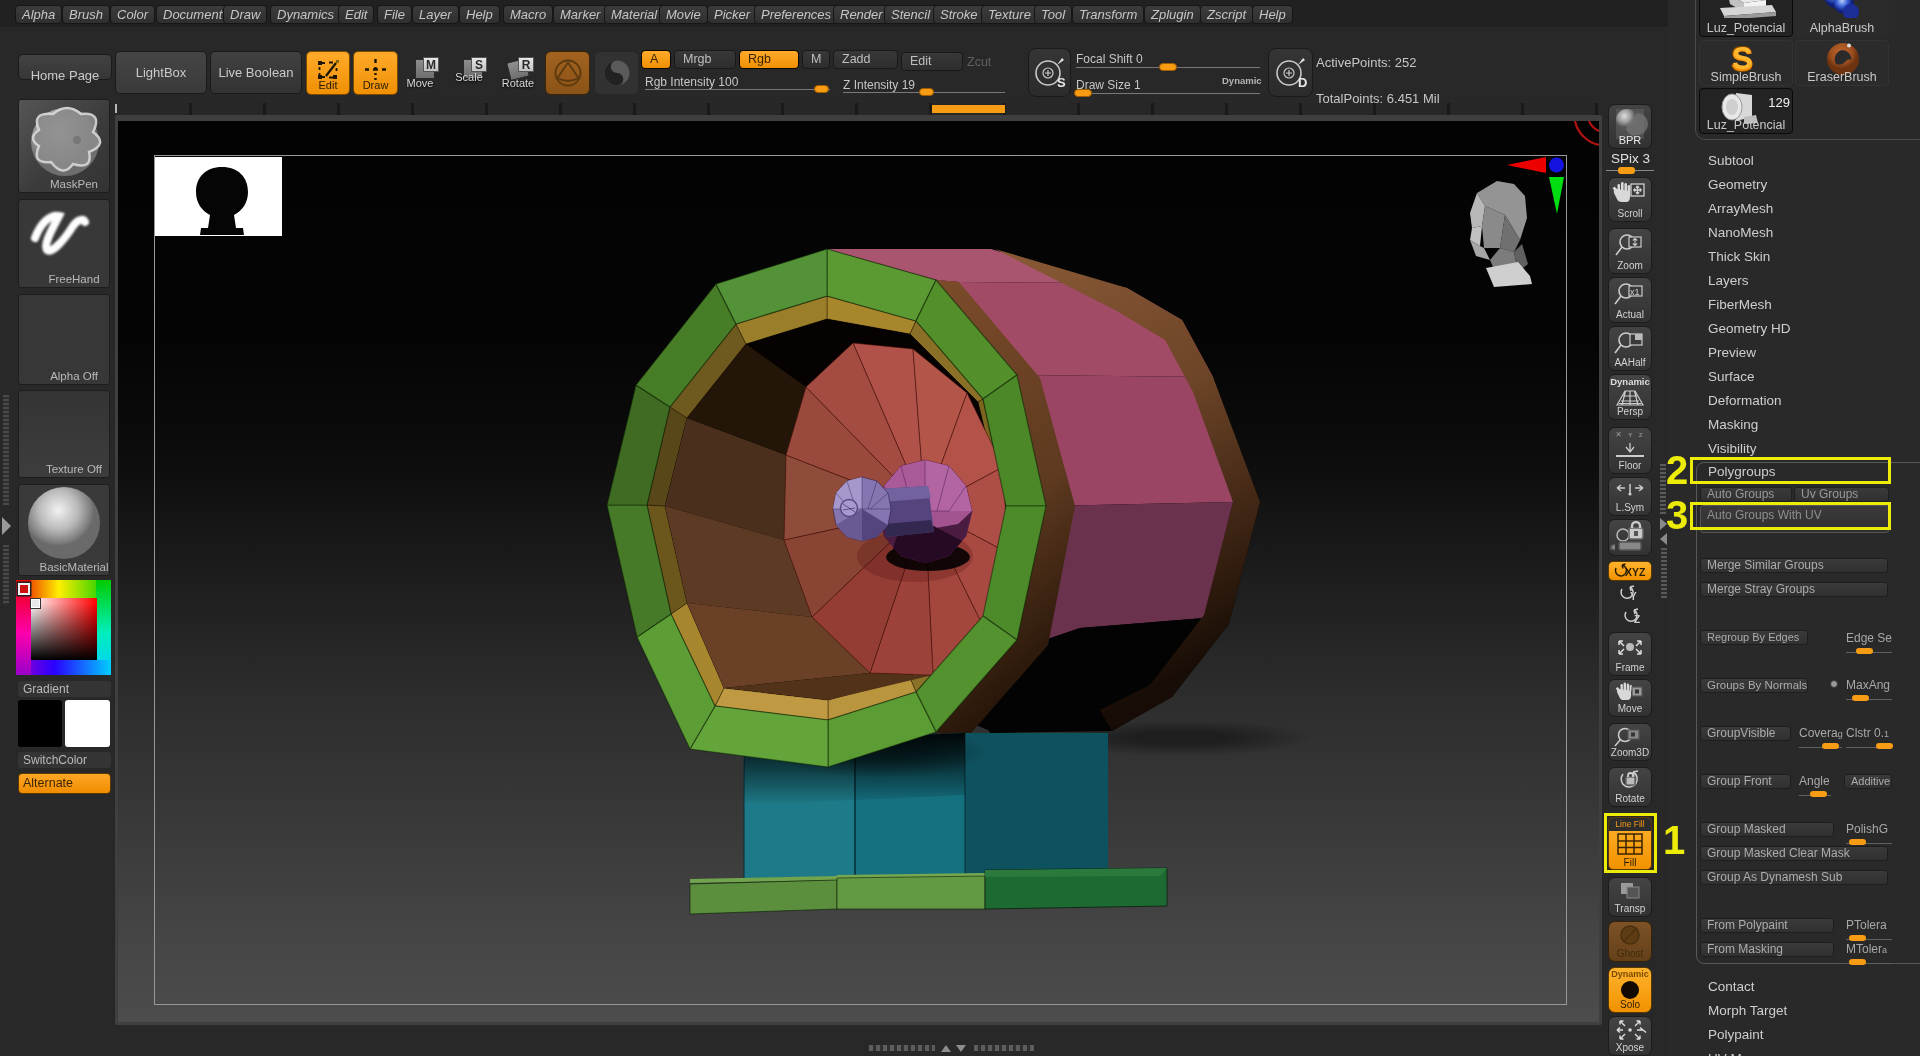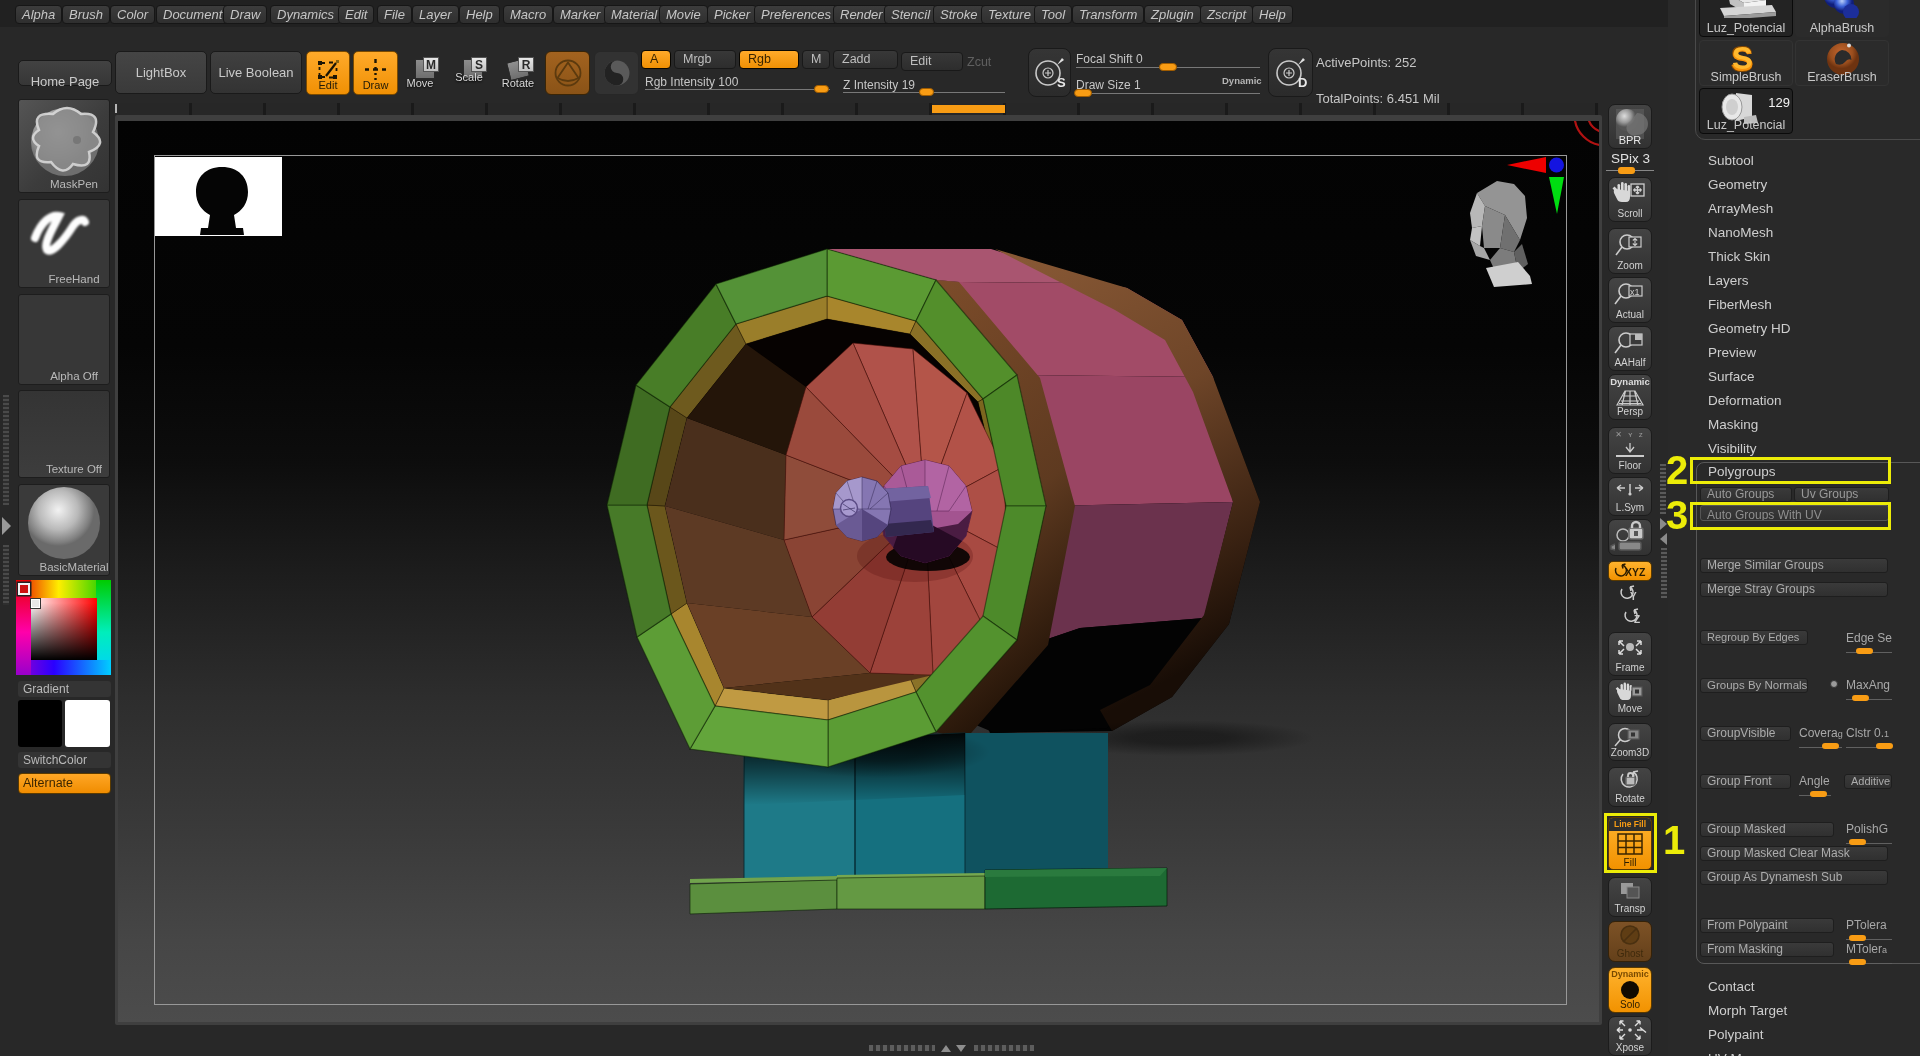--- a/index.html
+++ b/index.html
@@ -65,21 +65,21 @@
     <div class="mbtn" style="left:884px">Stencil</div>
     <div class="mbtn" style="left:933px">Stroke</div>
     <div class="mbtn" style="left:981px">Texture</div>
     <div class="mbtn" style="left:1034px">Tool</div>
     <div class="mbtn" style="left:1072px">Transform</div>
     <div class="mbtn" style="left:1144px">Zplugin</div>
     <div class="mbtn" style="left:1200px">Zscript</div>
     <div class="mbtn" style="left:1252px">Help</div>
   </div>
   <div id="toolbar">
-    <div class="tbtn" style="left:18px;top:60px;width:94px;height:26px;line-height:41px;background:linear-gradient(#424242,#363636)">Home Page</div>
+    <div class="tbtn" style="left:18px;top:54px;width:94px;height:26px;line-height:41px;background:linear-gradient(#424242,#363636)">Home Page</div>
     <div class="tbtn" style="left:115px;top:51px;width:92px;height:43px;line-height:41px;background:linear-gradient(#454545,#3a3a3a)">LightBox</div>
     <div class="tbtn" style="left:210px;top:51px;width:92px;height:43px;line-height:41px">Live Boolean</div>
     <div class="obtn" style="left:306px;top:51px;width:44px;height:44px">
       <svg width="42" height="30" style="position:absolute;left:0;top:2px">
         <g stroke="#1c1606" stroke-width="1.8" fill="none">
           <path d="M14 9 h4 M22 8.5 h4 M14 23 h4 M22 23.5 h4 M12.5 13 v3 M12.5 19 v2 M29.5 14 v3"></path>
           <path d="M29 9 L19 22" stroke-width="2.2"></path>
         </g>
         <rect x="11" y="7" width="4" height="4" fill="#1c1606"></rect>
         <rect x="11" y="21" width="4" height="4" fill="#1c1606"></rect>
@@ -541,21 +541,21 @@
       <svg width="42" height="25">
           <g stroke="#ccc" stroke-width="1.5" fill="none">
             <path d="M14 6 a8 8 0 1 0 10 -2 m0 0 l1 5 m-1 -5 l5 -1"></path>
             <rect x="17" y="9" width="9" height="8" rx="1" fill="#bbb" stroke="#666"></rect>
             <path d="M19 9 v-1.5 a2.5 2.5 0 0 1 5 0 V9" stroke-width="1.8"></path>
           </g>
         </svg>
       <div class="lbl">Rotate</div>
     </div>
     <div class="abs" style="left:1608px;top:817px;width:44px;height:53px;background:linear-gradient(#ffb32e,#f29200);border:1px solid #5a3a00;border-radius:5px;overflow:hidden">
-      <div style="position:absolute;left:0;top:0;width:100%;height:13px;background:#2d2d2d;color:#f89c14;font-size:8.5px;font-weight:bold;text-align:center;line-height:13px">Line Fill</div>
+      <div style="position:absolute;left:0;top:0;width:100%;height:13px;background:#2d2d2d;color:#f89c14;font-size:8.5px;font-weight:normal;text-align:center;line-height:13px">Line Fill</div>
       <svg width="42" height="26" style="position:absolute;top:14px;left:0">
           <g stroke="#3a2400" stroke-width="1.5" fill="none">
             <rect x="9" y="2" width="24" height="20"></rect>
             <path d="M9 9 h24 M9 15.5 h24 M17 2 v20 M25 2 v20"></path>
           </g>
         </svg>
       <div style="position:absolute;width:100%;bottom:1px;text-align:center;color:#2a1c00;font-size:10px">Fill</div>
     </div>
     <div class="ybox" style="left:1604px;top:813px;width:53px;height:60px"></div>
     <div class="ynum" style="left:1663px;top:818px">1</div>
@@ -672,21 +672,21 @@
     <div class="pmenu" style="top:393px">Deformation</div>
     <div class="pmenu" style="top:417px">Masking</div>
     <div class="pmenu" style="top:441px">Visibility</div>
 
     <div class="abs" style="left:1696px;top:462px;width:238px;height:502px;border:1.5px solid #585858;border-radius:8px"></div>
     <div class="pmenu" style="top:464px">Polygroups</div>
     <div class="ybox" style="left:1690px;top:457px;width:201px;height:27px"></div>
     <div class="ynum" style="left:1666px;top:448px">2</div>
     <div class="pbtn" style="left:1700px;top:487px;width:92px;color:#9a9a9a">Auto Groups</div>
     <div class="pbtn" style="left:1794px;top:487px;width:95px;color:#9a9a9a">Uv Groups</div>
-    <div class="pbtn" style="left:1700px;top:505px;width:189px;height:16px;line-height:18px;color:#8f8f8f;border-color:#555">Auto Groups With UV</div>
+    <div class="pbtn" style="left:1700px;top:505px;width:189px;height:28px;line-height:18px;color:#8f8f8f;border-color:#555">Auto Groups With UV</div>
     <div class="ybox" style="left:1690px;top:502px;width:201px;height:28px"></div>
     <div class="ynum" style="left:1666px;top:493px">3</div>
 
     <div class="pbtn" style="left:1700px;top:558px;width:188px">Merge Similar Groups</div>
     <div class="pbtn" style="left:1700px;top:582px;width:188px">Merge Stray Groups</div>
 
     <div class="pbtn" style="left:1700px;top:630px;width:108px;font-size:11px">Regroup By Edges</div>
     <div class="plabel" style="left:1846px;top:631px">Edge Se</div>
     <div class="pline" style="left:1846px;top:652px;width:46px"></div>
     <div class="ppill" style="left:1856px;top:648px"></div>

